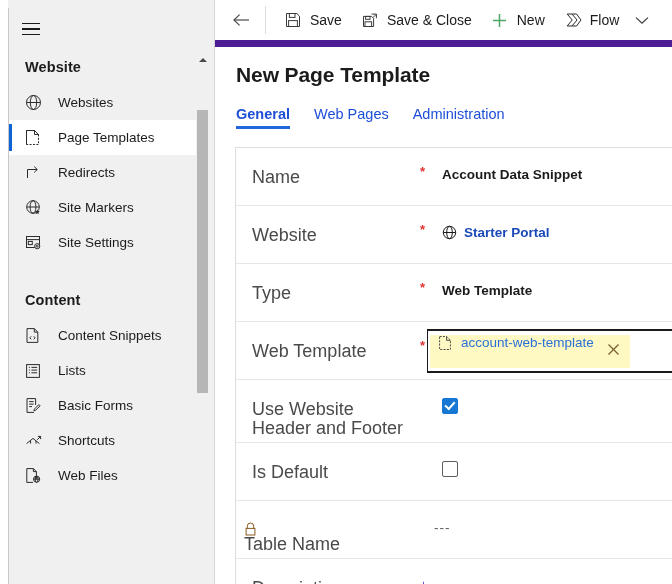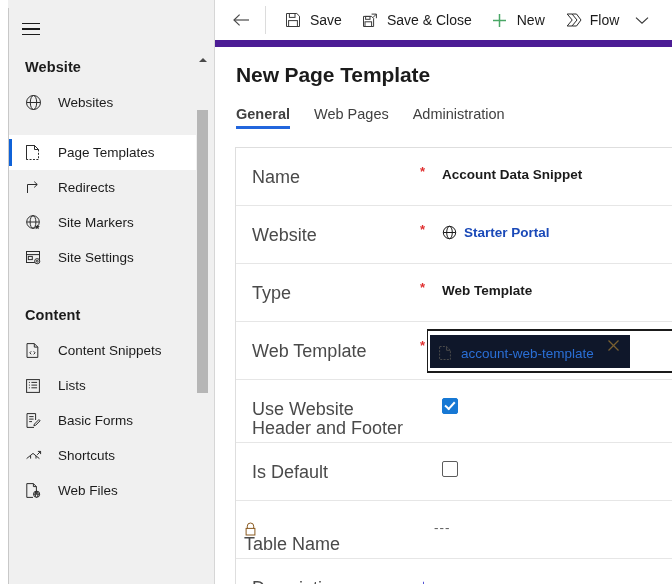--- a/index.html
+++ b/index.html
@@ -83,21 +83,20 @@
     align-items: center;
     padding-left: 16px;
     font-size: 13.5px;
     color: #1b1b1b;
     cursor: pointer;
     white-space: nowrap;
   }
   .nav-item.selected {
     background: #ffffff;
     font-weight: 400;
-    margin-top: 15px;
   }
   .nav-item.selected::before {
     content: "";
     position: absolute;
     left: 0; top: 4px; bottom: 4px;
     width: 3px;
     background: #0f62d8;
   }
   .nav-ico {
     width: 22px; height: 18px;
@@ -202,21 +201,21 @@
   .tabs {
     display: flex;
     align-items: flex-end;
     padding-left: 21px;
     margin-top: 12px;
     height: 30px;
   }
   .tab {
     position: relative;
     font-size: 14.5px;
-    color: #404040;
+    color: #1d4ed8;
     padding: 0 0 7px 0;
     margin-right: 24px;
     cursor: pointer;
     white-space: nowrap;
   }
   .tab.active { font-weight: 700; }
   .tab.active::after {
     content: "";
     position: absolute;
     left: 0; right: 0; bottom: 0;
@@ -329,24 +328,24 @@
     border: 1px solid #1b1b1b;
     border-top-width: 2px;
     border-bottom-width: 2px;
     background: #ffffff;
     display: flex;
     align-items: center;
     padding: 0 2px;
   }
   .chip {
     display: inline-flex;
-    align-items: flex-end;
+    align-items: flex-start;
     height: 33px;
-    background: #0f172a;
-    padding: 0 2px 7px 8px;
+    background: #fef9c3;
+    padding: 0 2px 0 8px;
     max-width: 100%;
   }
   .chip-ico {
     display: inline-flex;
     margin-right: 8px;
     color: #4a4a4a;
   }
   .chip-text {
     font-size: 13.5px;
     color: #2a6fd6;

